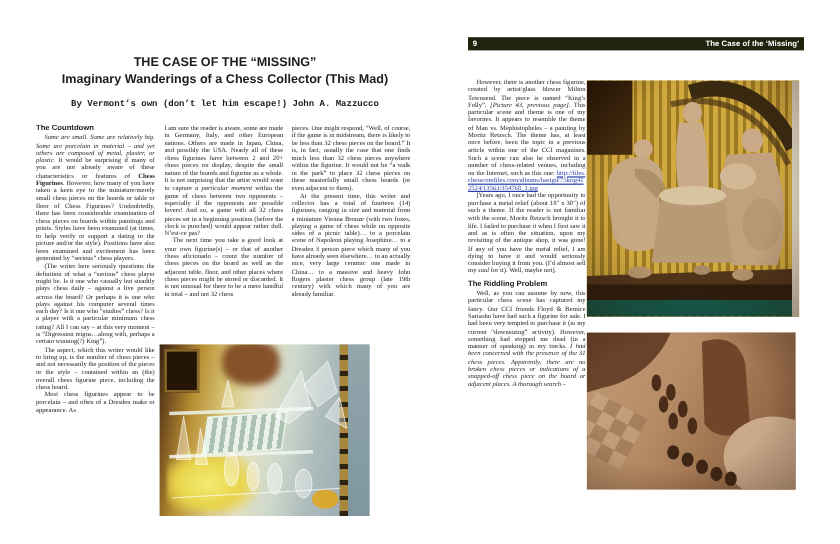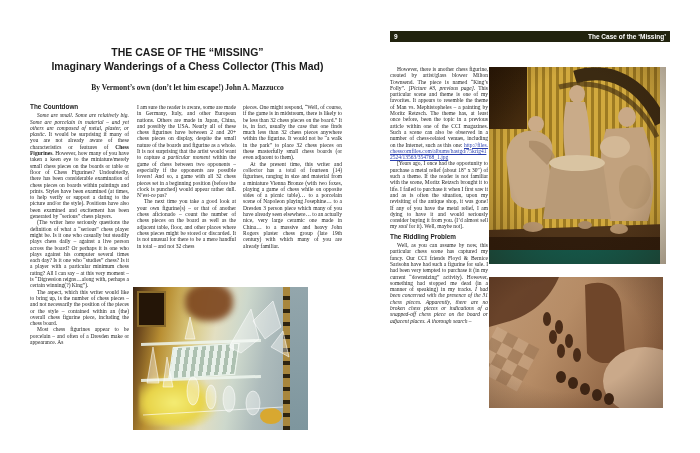--- a/index.html
+++ b/index.html
@@ -3,21 +3,21 @@
 <meta charset="utf-8">
 <style>
   html,body{margin:0;padding:0;background:#ffffff;}
   .canvas{position:relative;width:700px;height:453px;background:#ffffff;overflow:hidden;
           font-family:"Liberation Serif",serif;color:#1c1c1c;}
   
   .t1,.t2{position:absolute;left:30px;width:315px;text-align:center;
           font-family:"Liberation Sans",sans-serif;font-weight:bold;font-size:10.5px;line-height:13px;}
   .t1{top:46px;} .t2{top:60px;}
   .byline{position:absolute;left:30px;top:83px;width:315px;text-align:center;
-          font-family:Liberation Serif, serif;font-weight:bold;font-size:7.5px;}
+          font-family:Liberation Mono, monospace;font-weight:bold;font-size:7.5px;}
   .col{position:absolute;font-size:5.5px;line-height:6.3px;text-align:justify;overflow:hidden;}
   .col p{margin:0;text-indent:7px;}
   .col p.noindent{text-indent:0;}
   .i{font-style:italic;} .b{font-weight:bold;}
   .h{font-family:"Liberation Sans",sans-serif;font-weight:bold;font-size:6.4px;margin:0 0 2px 0;}
   .h2{margin:4px 0 2px 0;}
   .col1{left:30px;top:104px;width:99px;height:330px;}
   .col2{left:137px;top:104px;width:99px;height:179px;}
   .col3{left:243px;top:104px;width:99px;height:205px;}
   .url{color:#2a3fae;text-decoration:underline;word-break:break-all;}

